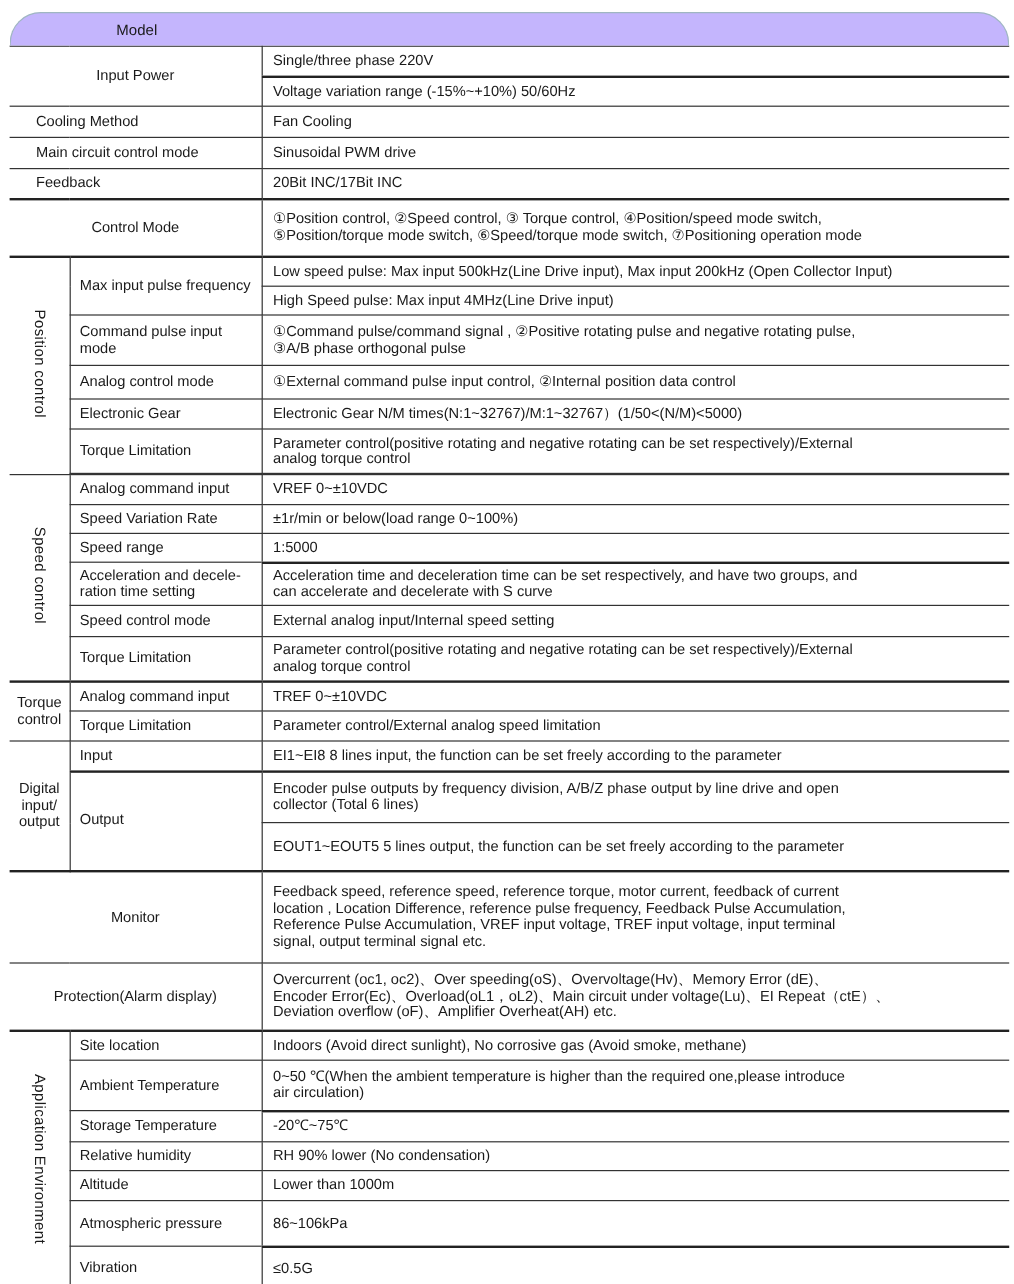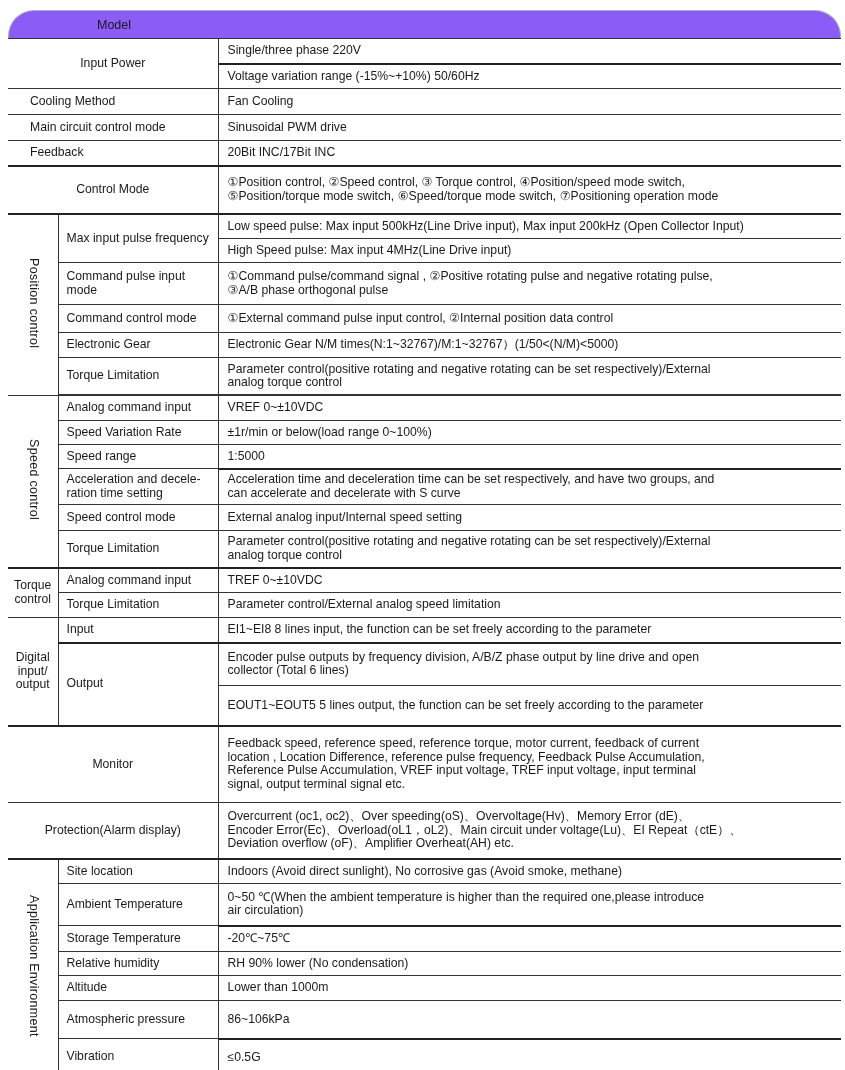--- a/index.html
+++ b/index.html
@@ -1,19 +1,19 @@
 <!DOCTYPE html>
 <html><head>
 <meta charset="utf-8">
 <style>
   html, body { margin:0; padding:0; background:#ffffff; }
   body { width:845px; height:1070px; position:relative; overflow:hidden;
          font-family:"Liberation Sans", sans-serif; color:#1a1a1a; }
   .sheet { position:absolute; left:8px; top:10px; width:833px; }
-  .hdr { position:relative; height:28px; background:#8b5cf6; border:1px solid #9fb6c2; border-bottom:none;
+  .hdr { position:relative; height:28px; background:#c4b5fd; border:1px solid #9fb6c2; border-bottom:none;
          border-radius:26px 26px 0 0; box-sizing:border-box; }
   .hdr .hl { position:absolute; left:0; top:0; width:210px; height:28px; display:flex; align-items:center; justify-content:center;
              font-size:12.5px; }
   .hdr .hr { position:absolute; left:210px; right:0; top:0; height:28px; display:flex; align-items:center; justify-content:center;
              font-size:12px; font-family:"DejaVu Sans Condensed","DejaVu Sans", sans-serif; letter-spacing:0.2px; border-left:1px solid #333; }
   .hdr .hr .bx { display:inline-block; width:8px; height:8px; border:1px solid #222; margin:0 1px; vertical-align:middle; }
   table { border-collapse:collapse; width:833px; table-layout:fixed; font-size:12.2px; }
   td { border:1px solid #333; padding:0 0 0 8px; vertical-align:middle; line-height:13.5px; box-sizing:border-box; }
   td.c { text-align:center; padding:0; }
   td.grp { text-align:center; padding:0; }
@@ -80,21 +80,21 @@
       <td class="val">High Speed pulse: Max input 4MHz(Line Drive input)</td>
     </tr>
     <tr style="height:42px">
       <td>Command pulse input mode</td>
       <td class="val">
         <div>①Command pulse/command signal , ②Positive rotating pulse and negative rotating pulse,</div>
         <div>③A/B phase orthogonal pulse</div>
       </td>
     </tr>
     <tr style="height:28px">
-      <td>Command control mode</td>
+      <td>Analog control mode</td>
       <td class="val">①External command pulse input control, ②Internal position data control</td>
     </tr>
     <tr style="height:25px">
       <td>Electronic Gear</td>
       <td class="val">Electronic Gear N/M times(N:1~32767)/M:1~32767）(1/50&lt;(N/M)&lt;5000)</td>
     </tr>
     <tr style="height:37px">
       <td>Torque Limitation</td>
       <td class="val">
         <div>Parameter control(positive rotating and negative rotating can be set respectively)/External</div>

